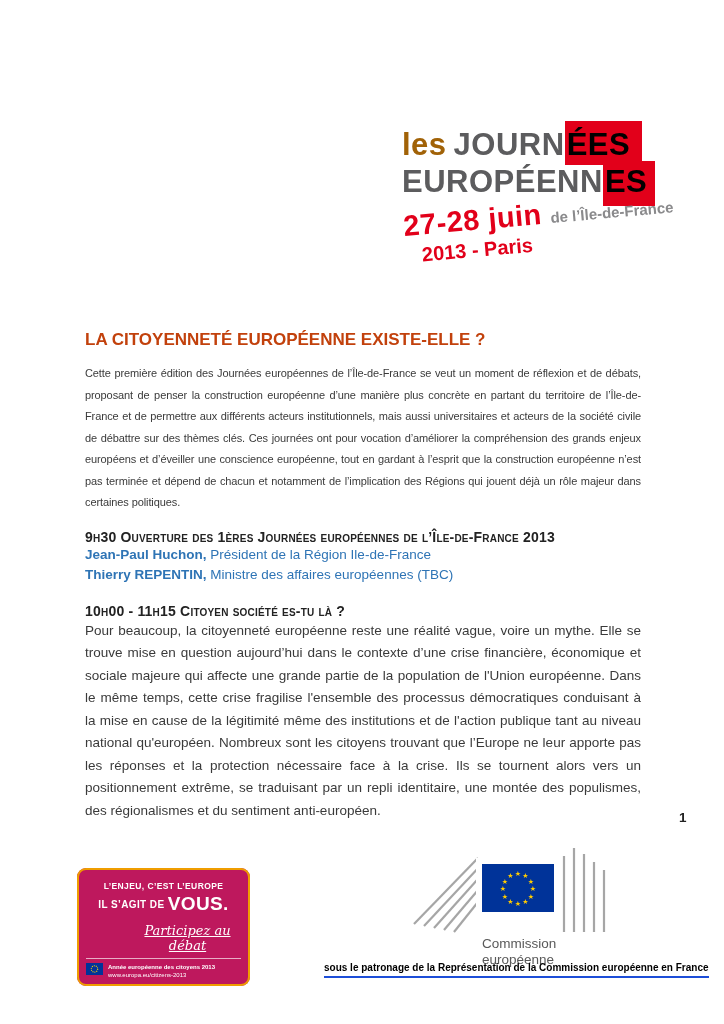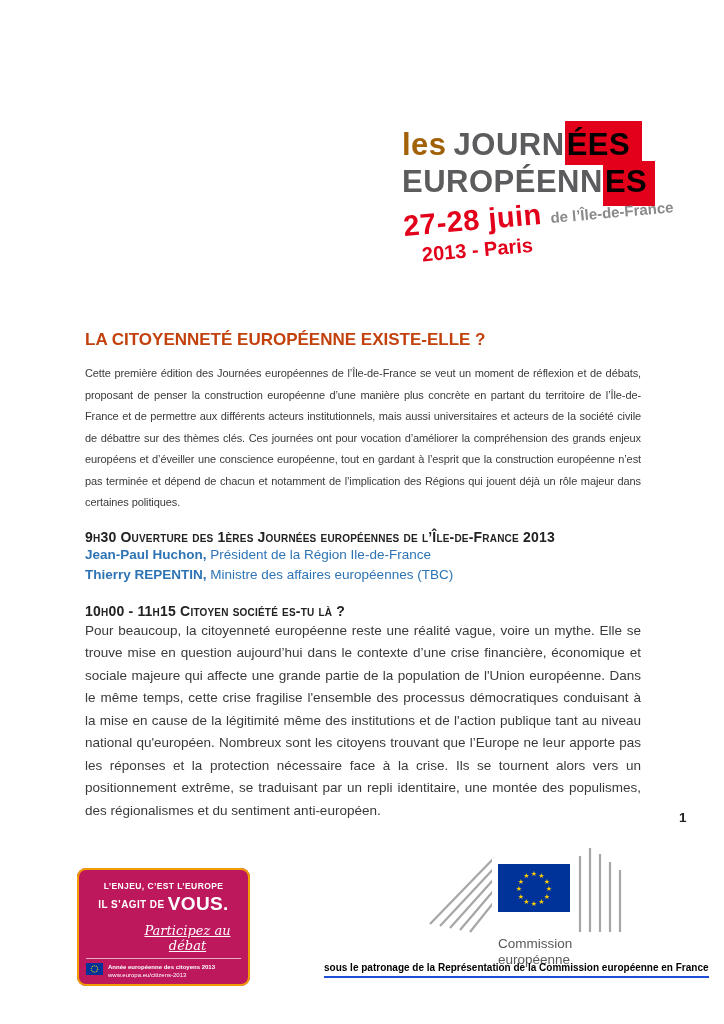--- a/index.html
+++ b/index.html
@@ -43,21 +43,21 @@
   .cit-l1 { font-size:8.5px; font-weight:bold; letter-spacing:0.4px; }
   .cit-l2 { font-size:10px; font-weight:bold; letter-spacing:0.4px; margin-top:2px; }
   .cit-l2 .big { font-size:19px; vertical-align:-2px;text-align:center; }
   .cit-script { font-family:"DejaVu Serif", serif; font-style:italic; font-size:13px; margin-top:8px; text-decoration:underline;padding-left:48px; }
   .cit-bottom { position:absolute; left:9px; right:9px; bottom:7px; border-top:1px solid rgba(255,255,255,0.65); padding-top:4px; display:flex; gap:5px; align-items:flex-start; text-align:left; }
   .cit-flag { flex:0 0 auto; }
   .cit-small { font-size:6px; line-height:8px; color:#fff; }
   .cit-small .b { font-weight:bold; display:block; }
 
   
-  .commission { position:absolute; left:428px; top:836px; width:200px; height:136px;text-align:right; }
+  .commission { position:absolute; left:412px; top:836px; width:200px; height:136px;text-align:right; }
 
   
   .doc-footer {
     position:absolute; left:324px; top:962px; white-space:nowrap;
     font-size:10px; font-weight:bold; color:#000;
     border-bottom:2px solid #1d4ed8; padding-bottom:3px;
   }
 </style>
 </head>
 <body>

